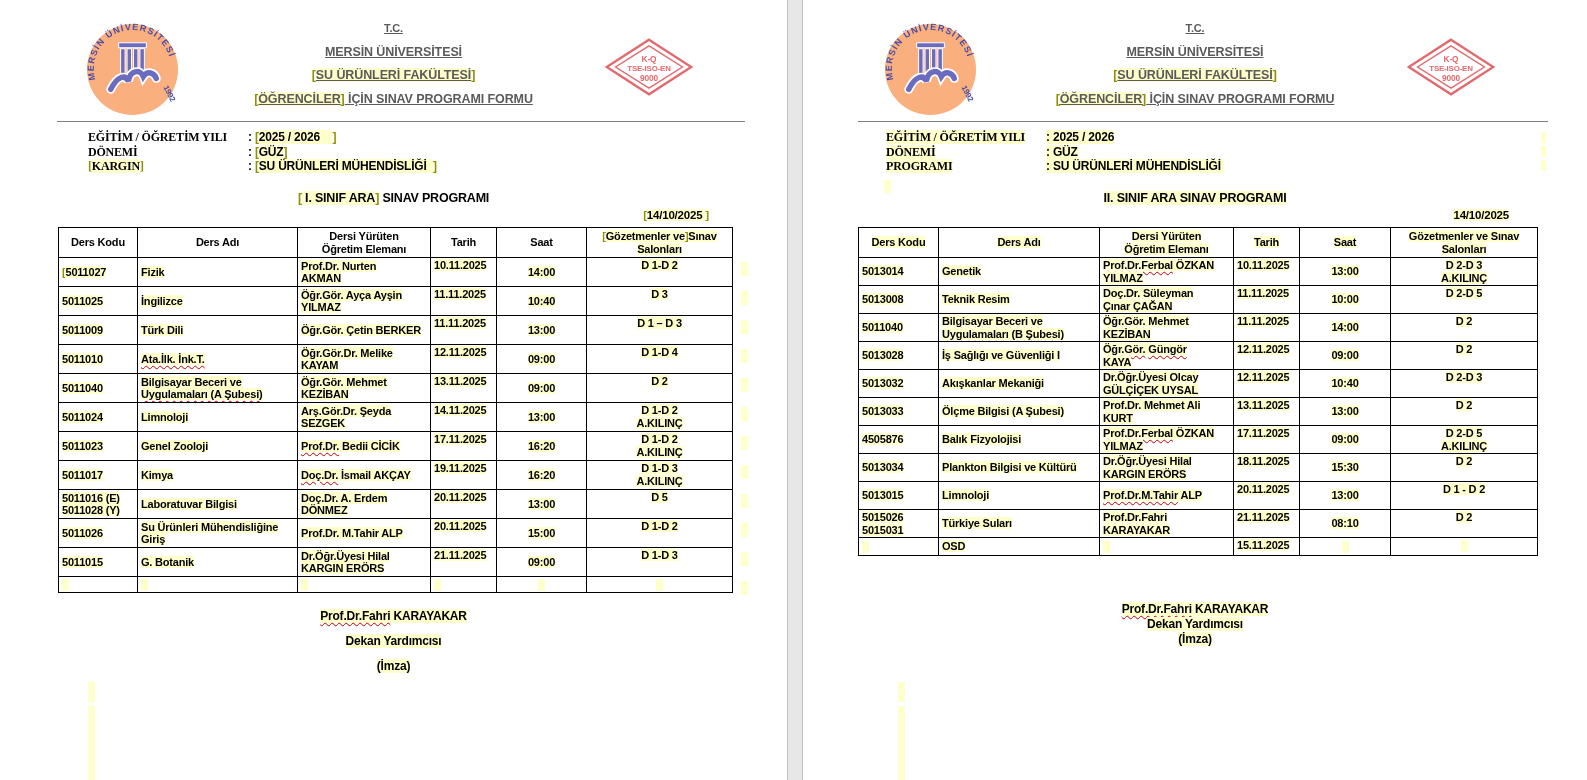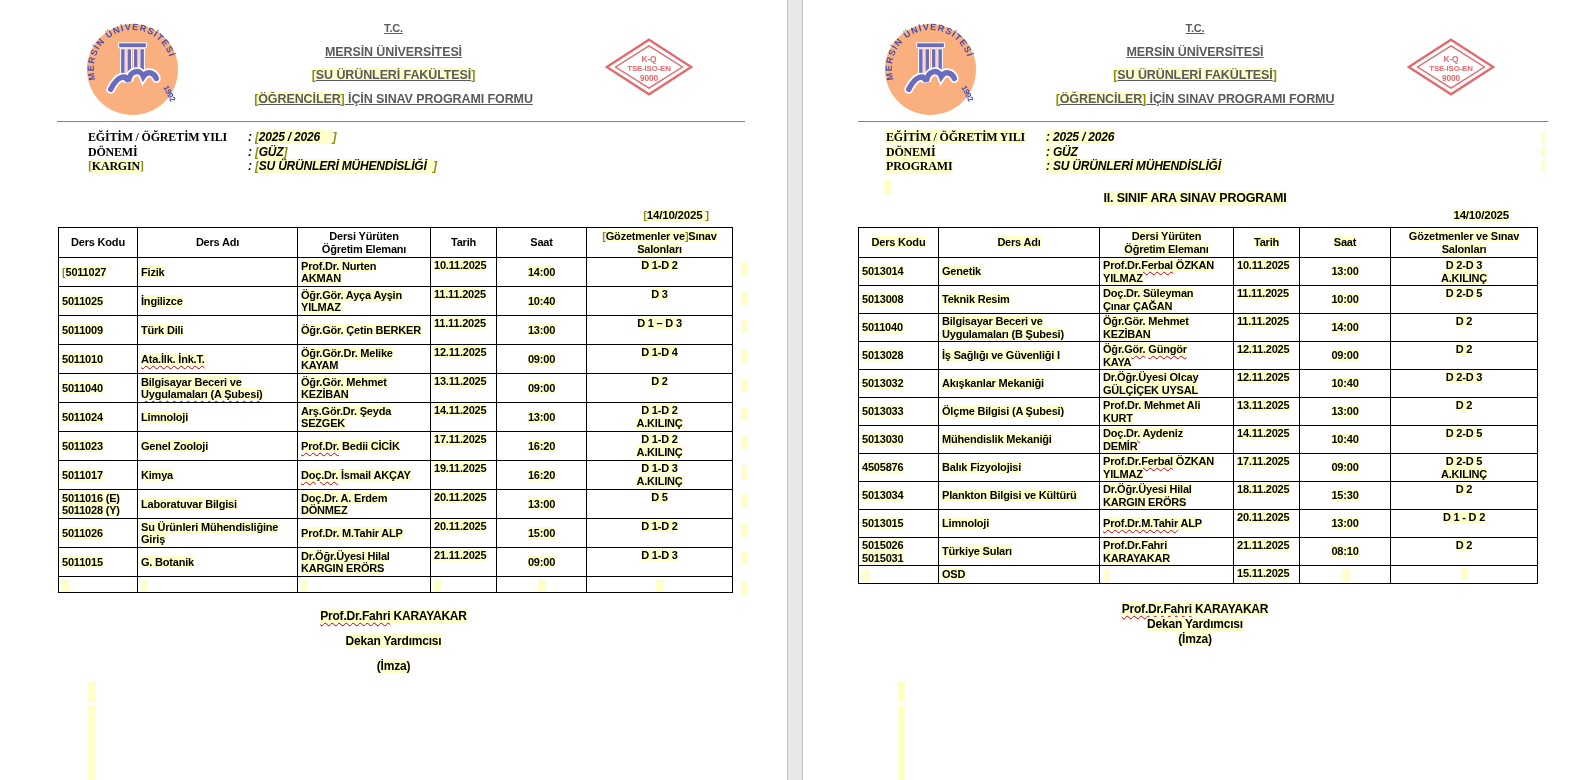--- a/index.html
+++ b/index.html
@@ -24,21 +24,21 @@
   .tse{position:absolute;top:37px;width:88px;height:60px;}
   #page1 .tse{left:605px;} #page2 .tse{left:604px;}
   .rule{position:absolute;top:121px;height:0;border-top:1.6px solid #808080;}
   #page1 .rule{left:57px;width:688px;} #page2 .rule{left:55px;width:690px;}
 
   
   .info{position:absolute;top:130px;font-size:12px;font-weight:bold;line-height:14.6px;color:#000;}
   #page1 .info{left:88px;} #page2 .info{left:83px;}
   .info-line{display:flex;}
   .ilabel{width:160px;flex:0 0 160px;font-family:Liberation Serif, serif;}
-  .ival{white-space:pre;font-style:italic;}
+  .ival{white-space:pre;}
 
   .title-row{position:absolute;top:191px;left:0;right:0;text-align:center;font-size:12.5px;font-weight:bold;}
   .date-row{position:absolute;top:209px;right:78px;font-size:11.5px;font-weight:bold;}
 
   
   table.sched{position:absolute;top:227px;border-collapse:collapse;table-layout:fixed;font-size:11px;font-weight:bold;line-height:12.5px;border:1.6px solid #000;}
   #page1 table.sched{left:58px;width:674px;}
   #page2 table.sched{left:55px;width:679px;}
   table.sched th,table.sched td{border:1px solid #000;padding:1px 3px;overflow:hidden;}
   table.sched th{text-align:center;vertical-align:middle;font-weight:bold;}
@@ -115,20 +115,21 @@
     <div class="info-line">
       <span class="ilabel">DÖNEMİ</span>
       <span class="ival">: <span class="br">[</span><span class="hl">GÜZ</span><span class="br">]</span></span>
     </div>
     <div class="info-line">
       <span class="ilabel"><span class="br">[</span><span class="hl">KARGIN</span><span class="br">]</span></span>
       <span class="ival">: <span class="br">[</span><span class="hl">SU ÜRÜNLERİ MÜHENDİSLİĞİ  </span><span class="br">]</span></span>
     </div>
   </div>
 
+  <div class="title-row"><span class="br">[</span><span class="hl"> I. SINIF ARA</span><span class="br">]</span> SINAV PROGRAMI</div>
   <div class="date-row"><span class="br">[</span><span class="hl">14/10/2025 </span><span class="br">]</span></div>
 
   <table class="sched">
       <colgroup>
         <col style="width: 79px;">
         <col style="width: 160px;">
         <col style="width: 133px;">
         <col style="width: 66px;">
         <col style="width: 90px;">
         <col style="width: 146px;">
@@ -368,28 +369,20 @@
         </tr>
         <tr>
           <td class="c0"><span class="hl">5013033</span></td>
           <td class="c1"><span class="hl">Ölçme Bilgisi (A Şubesi)</span></td>
           <td class="c2"><span class="hl">Prof.Dr. Mehmet Ali</span><br><span class="hl">KURT</span></td>
           <td class="c3"><span class="hl">13.11.2025</span></td>
           <td class="c4"><span class="hl">13:00</span></td>
           <td class="c5"><span class="hl">D 2</span></td>
         </tr>
         <tr>
-          <td class="c0"><span class="hl">5013030</span></td>
-          <td class="c1"><span class="hl">Mühendislik Mekaniği</span></td>
-          <td class="c2"><span class="hl"><span class="sq">Doç.Dr.</span> Aydeniz</span><br><span class="hl">DEMİR</span></td>
-          <td class="c3"><span class="hl">14.11.2025</span></td>
-          <td class="c4"><span class="hl">10:40</span></td>
-          <td class="c5"><span class="hl">D 2-D 5</span></td>
-        </tr>
-        <tr>
           <td class="c0"><span class="hl">4505876</span></td>
           <td class="c1"><span class="hl">Balık Fizyolojisi</span></td>
           <td class="c2"><span class="hl"><span class="sq">Prof.Dr.Ferbal</span> ÖZKAN</span><br><span class="hl">YILMAZ</span></td>
           <td class="c3"><span class="hl">17.11.2025</span></td>
           <td class="c4"><span class="hl">09:00</span></td>
           <td class="c5"><span class="hl">D 2-D 5</span><br><span class="hl">A.KILINÇ</span></td>
         </tr>
         <tr>
           <td class="c0"><span class="hl">5013034</span></td>
           <td class="c1"><span class="hl">Plankton Bilgisi ve Kültürü</span></td>

